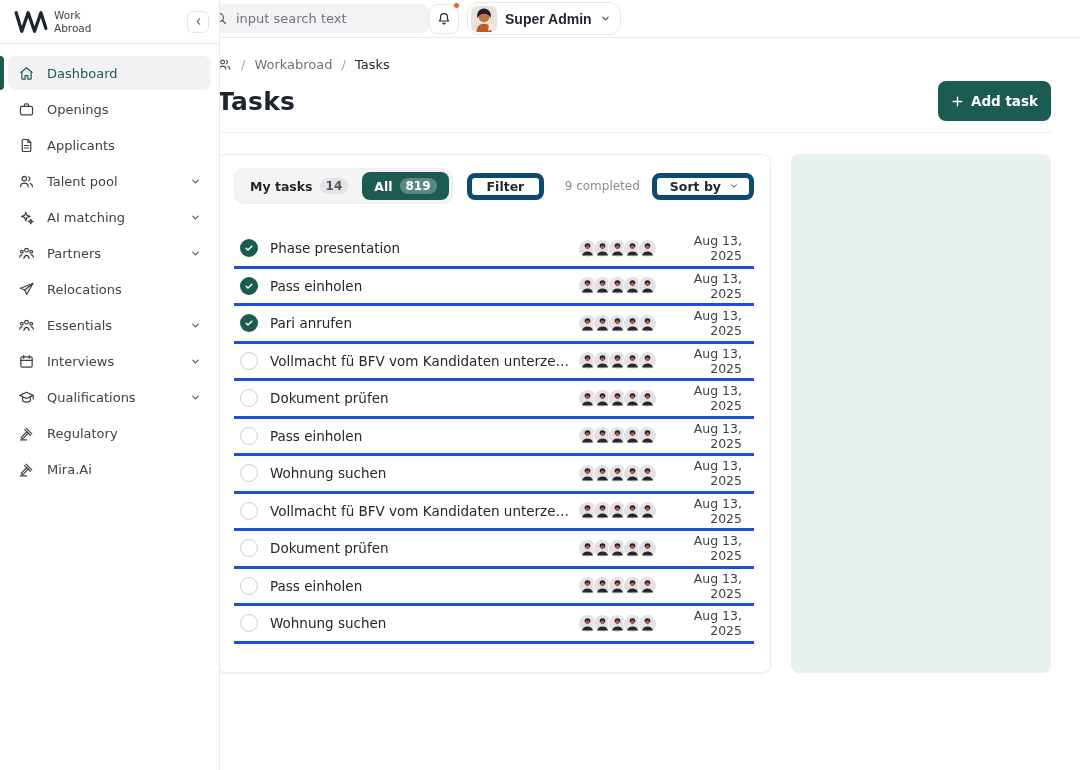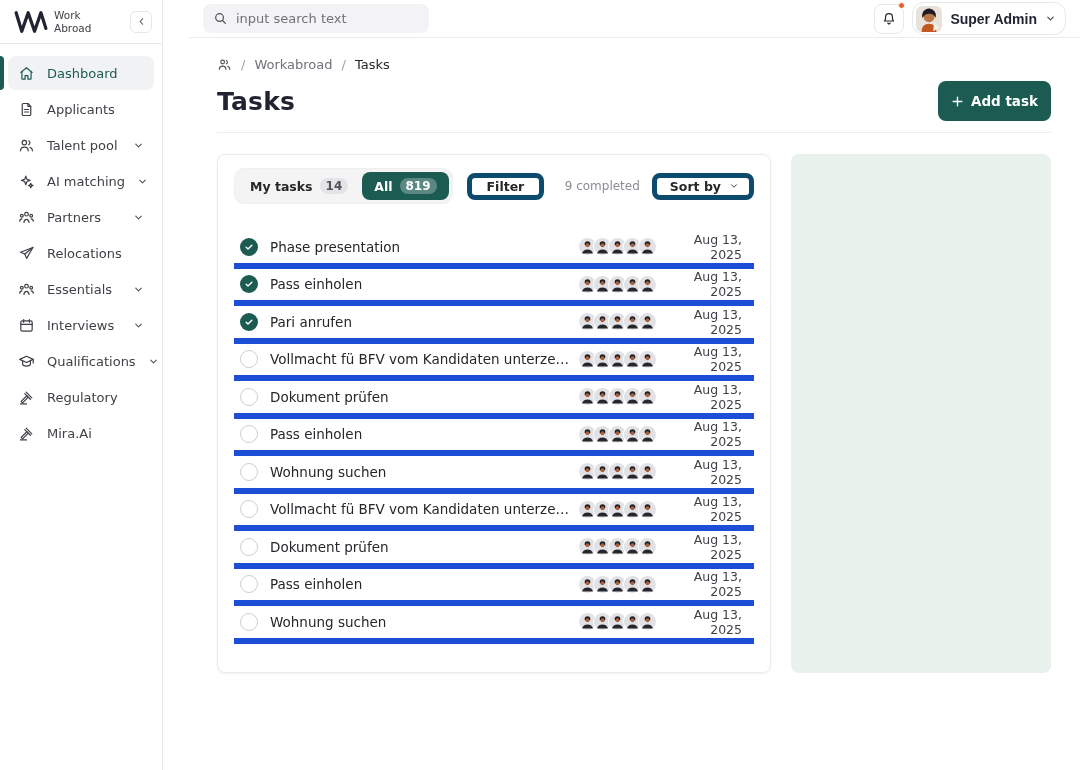--- a/index.html
+++ b/index.html
@@ -2,40 +2,40 @@
 <html style="--accent: #1c5b52; --mint: #e8f1ec; --dot: #e8602c;"><head>
 <meta charset="utf-8">
 <style>
   * { margin:0; padding:0; box-sizing:border-box; }
   html,body { background:#fff; }
   body { font-family:"DejaVu Sans","Liberation Sans",sans-serif; color:#27272a; }
   .app { position:relative; width:1080px; height:770px; background:#fff; overflow:hidden; }
   :root { --accent:#1c5b52; --mint:#e8f1ec; --dot:#e8602c; --border:#e9e9ec; }
 
   
-  .sidebar { position:absolute; left:0; top:0; width:163px; height:100%; background:#fff; border-right:1px solid var(--border); z-index:3; }
+  .sidebar { position:absolute; left:0; top:0; width:220px; height:100%; background:#fff; border-right:1px solid var(--border); z-index:3; }
   .side-head { height:44px; border-bottom:1px solid var(--border); display:flex; align-items:center; justify-content:space-between; padding:0 10px 0 14px; }
   .brand { display:flex; align-items:center; gap:6px; }
   .brand svg { display:block; }
   .brand-text { font-size:10.5px; line-height:1.15; color:#3f3f46; }
   .collapse { width:22px; height:22px; border:1px solid #e7e7ea; border-radius:6px; background:#fff; display:flex; align-items:center; justify-content:center; cursor:pointer; color:#52525b; }
   .collapse svg { width:11px; height:11px; }
   nav { padding:12px 8px; display:flex; flex-direction:column; gap:2px; }
   .nav-item { position:relative; height:34px; display:flex; align-items:center; gap:12px; padding:0 10px; border-radius:8px; font-size:13px; color:#3f3f46; cursor:pointer; }
   .nav-item .nicon { display:flex; color:#3f3f46; }
   .nav-item .nicon svg { width:17px; height:17px; }
   .nav-item .nlabel { white-space:nowrap; }
   .nav-item .nchev { margin-left:auto; display:flex; color:#52525b; }
   .nav-item .nchev svg { width:11px; height:11px; }
   .nav-item.active { background:#f1f2f4; color:var(--accent); font-weight:500; }
   .nav-item.active .nicon { color:var(--accent); }
   .nav-item.active::before { content:""; position:absolute; left:-8px; top:0; width:4px; height:100%; background:var(--accent); border-radius:0 4px 4px 0; }
 
   
-  .topbar { position:absolute; left:189px; top:0; right:0; height:38px; background:#fff; border-bottom:1px solid #ececef; display:flex; align-items:center; justify-content:space-between; padding:0 14px; z-index:2; }
+  .topbar { position:absolute; left:189px; top:0; right:0; height:38px; background:#fff; border-bottom:1px solid #ececef; display:flex; align-items:center; justify-content:flex-start; padding:0 14px; z-index:2; }
   .search { width:226px; height:29px; background:#f3f3f5; border-radius:8px; display:flex; align-items:center; gap:8px; padding:0 10px; }
   .search svg { width:15px; height:15px; color:#52525b; flex:none; }
   .search input { border:none; outline:none; background:transparent; font-family:inherit; font-size:13px; color:#3f3f46; width:100%; }
   .search input::placeholder { color:#71717a; }
   .top-right { display:flex; align-items:center; gap:8px; }
   .bell { position:relative; width:30px; height:30px; border:1px solid #e8e8eb; border-radius:8px; background:#fff; display:flex; align-items:center; justify-content:center; cursor:pointer; color:#27272a; }
   .bell svg { width:16px; height:16px; }
   .bell .dot { position:absolute; top:-3px; right:-2px; width:7px; height:7px; border-radius:50%; background:var(--dot); border:1.5px solid #fff; }
   .profile { height:33px; border:1px solid #e8e8eb; border-radius:12px; background:#fff; display:flex; align-items:center; gap:8px; padding:0 9px 0 3px; cursor:pointer; }
   .pavatar { width:26px; height:26px; border-radius:6px; overflow:hidden; flex:none; }
@@ -69,21 +69,21 @@
   .tab.active { background:var(--accent); color:#fff; }
   .tab.active .count { background:rgba(255,255,255,.28); color:#fff; }
   .btn-outline { height:27px; border:5px solid #0c4a6e; background:#fff; border-radius:8px; padding:0 15px; font-family:inherit; font-size:12.5px; font-weight:600; color:#27272a; cursor:pointer; display:flex; align-items:center; gap:8px; }
   .filter-btn { margin-left:14px; }
   .completed { margin-left:auto; font-size:12px; color:#8b8b94; }
   .sort-btn { margin-left:12px; padding:0 10px 0 13px; }
   .sort-btn svg { width:10px; height:10px; color:#3f3f46; }
 
   
   .task-list { margin:27px 16px 0 16px; }
-  .task-row { height:37.5px; display:flex; align-items:center; padding:0 12px 0 6px; border-bottom:6px solid #1d4ed8; cursor:default;justify-content:center; }
+  .task-row { height:37.5px; display:flex; align-items:center; padding:0 12px 0 6px; border-bottom:3px solid #1d4ed8; cursor:default;justify-content:center; }
   .checkbox { width:18px; height:18px; border-radius:50%; flex:none; display:flex; align-items:center; justify-content:center; cursor:pointer; }
   .checkbox.unchecked { border:1.5px solid #cfcfd4; background:#fff; }
   .checkbox.checked { background:var(--accent); }
   .checkbox svg { width:10px; height:10px; }
   .task-title { margin-left:12px; font-size:13.5px; color:#26262b; font-weight:500; flex:1; min-width:0; white-space:nowrap; overflow:hidden; text-overflow:ellipsis; padding-right:10px; }
   .avatars { display:flex; flex:none; }
   .av { width:17px; height:17px; border-radius:50%; margin-left:-2px; box-shadow:0 0 0 1px #fff; cursor:pointer; }
   .av:first-child { margin-left:0; }
   .av svg { display:block; width:17px; height:17px; }
   .task-date { width:72px; text-align:right; margin-left:14px; font-size:12.5px; color:#3f3f46; flex:none; }
@@ -112,20 +112,29 @@
     </div>
     <nav id="nav">
         <div class="nav-item active">
           <span class="nicon">
             <svg viewBox="0 0 24 24" fill="none" stroke="currentColor" stroke-width="1.7" stroke-linecap="round" stroke-linejoin="round">
               <path d="M4 10.5 12 4l8 6.5"></path>
               <path d="M5.5 9.5V19a1 1 0 0 0 1 1H10v-5h4v5h3.5a1 1 0 0 0 1-1V9.5"></path>
             </svg>
           </span>
           <span class="nlabel">Dashboard</span>
+        </div>
+        <div class="nav-item">
+          <span class="nicon">
+            <svg viewBox="0 0 24 24" fill="none" stroke="currentColor" stroke-width="1.7" stroke-linecap="round" stroke-linejoin="round">
+              <rect x="3.5" y="7.5" width="17" height="12" rx="2"></rect>
+              <path d="M9 7.5V6a2 2 0 0 1 2-2h2a2 2 0 0 1 2 2v1.5"></path>
+            </svg>
+          </span>
+          <span class="nlabel">Openings</span>
         </div>
         <div class="nav-item">
           <span class="nicon">
             <svg viewBox="0 0 24 24" fill="none" stroke="currentColor" stroke-width="1.7" stroke-linecap="round" stroke-linejoin="round">
               <path d="M7.5 3.5H14L18 7.5V19a1.5 1.5 0 0 1-1.5 1.5h-9A1.5 1.5 0 0 1 6 19V5a1.5 1.5 0 0 1 1.5-1.5z"></path>
               <path d="M14 3.5v4h4"></path>
               <path d="M9 12h6M9 15.5h6"></path>
             </svg>
           </span>
           <span class="nlabel">Applicants</span>

